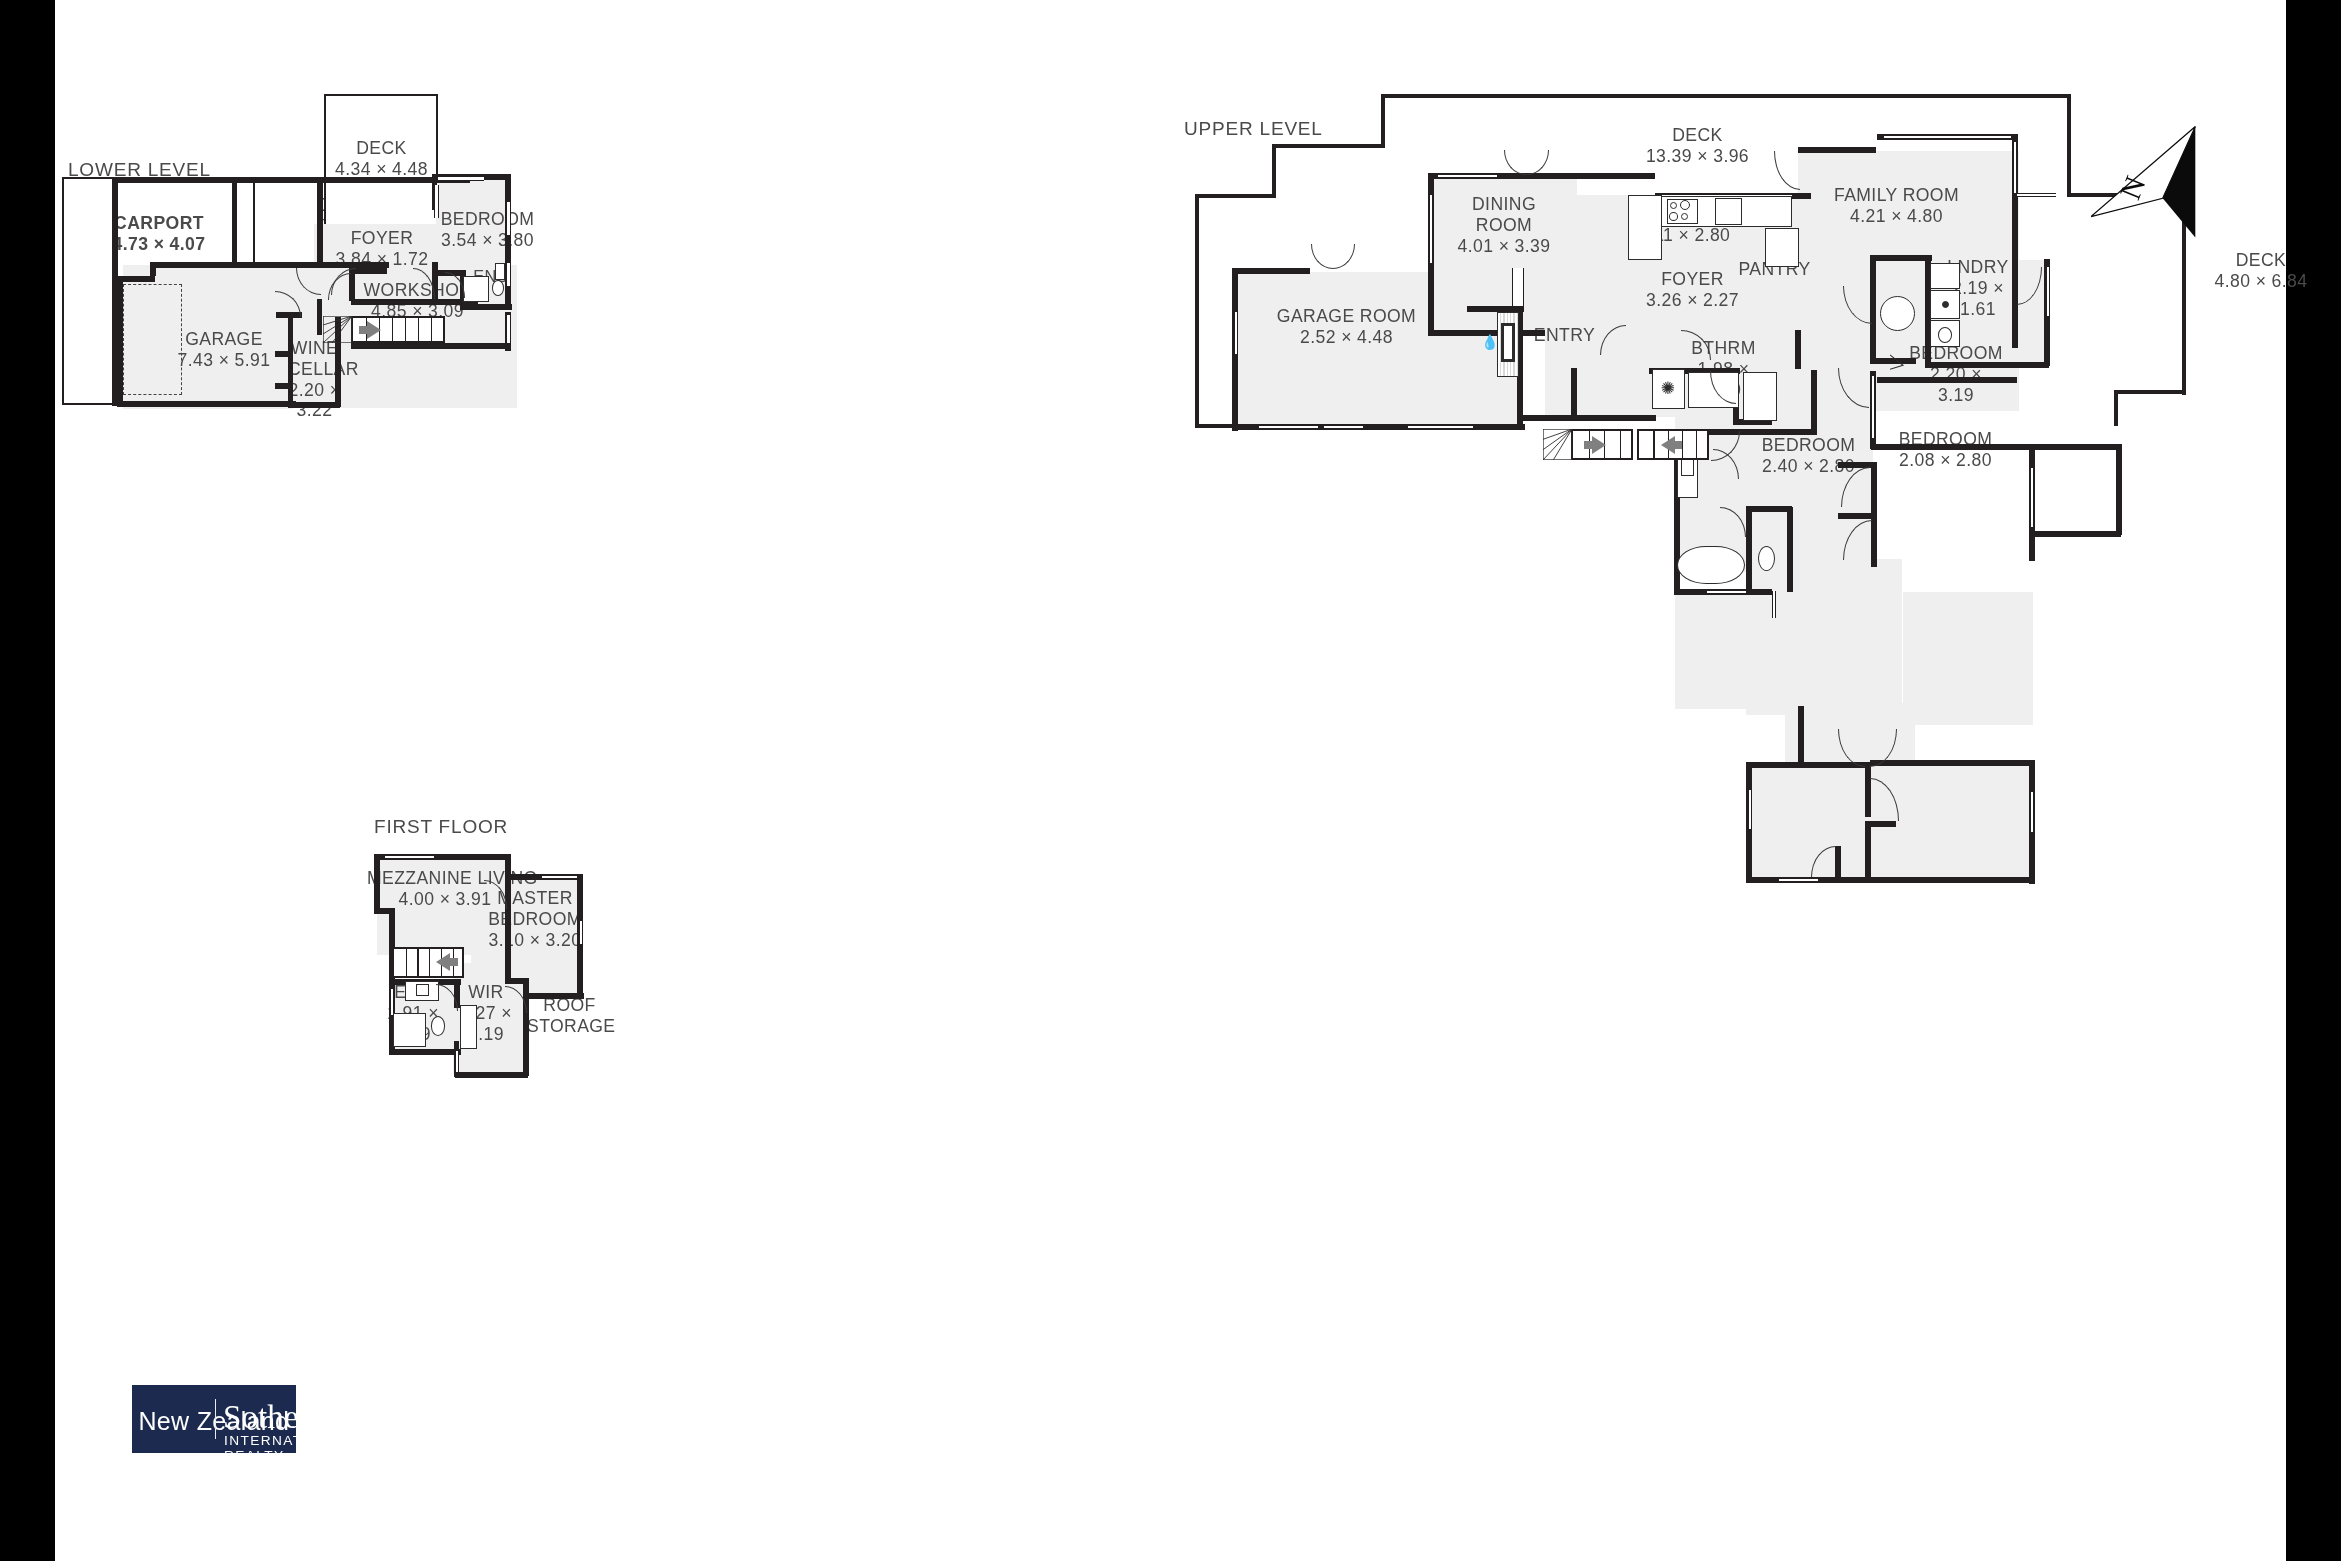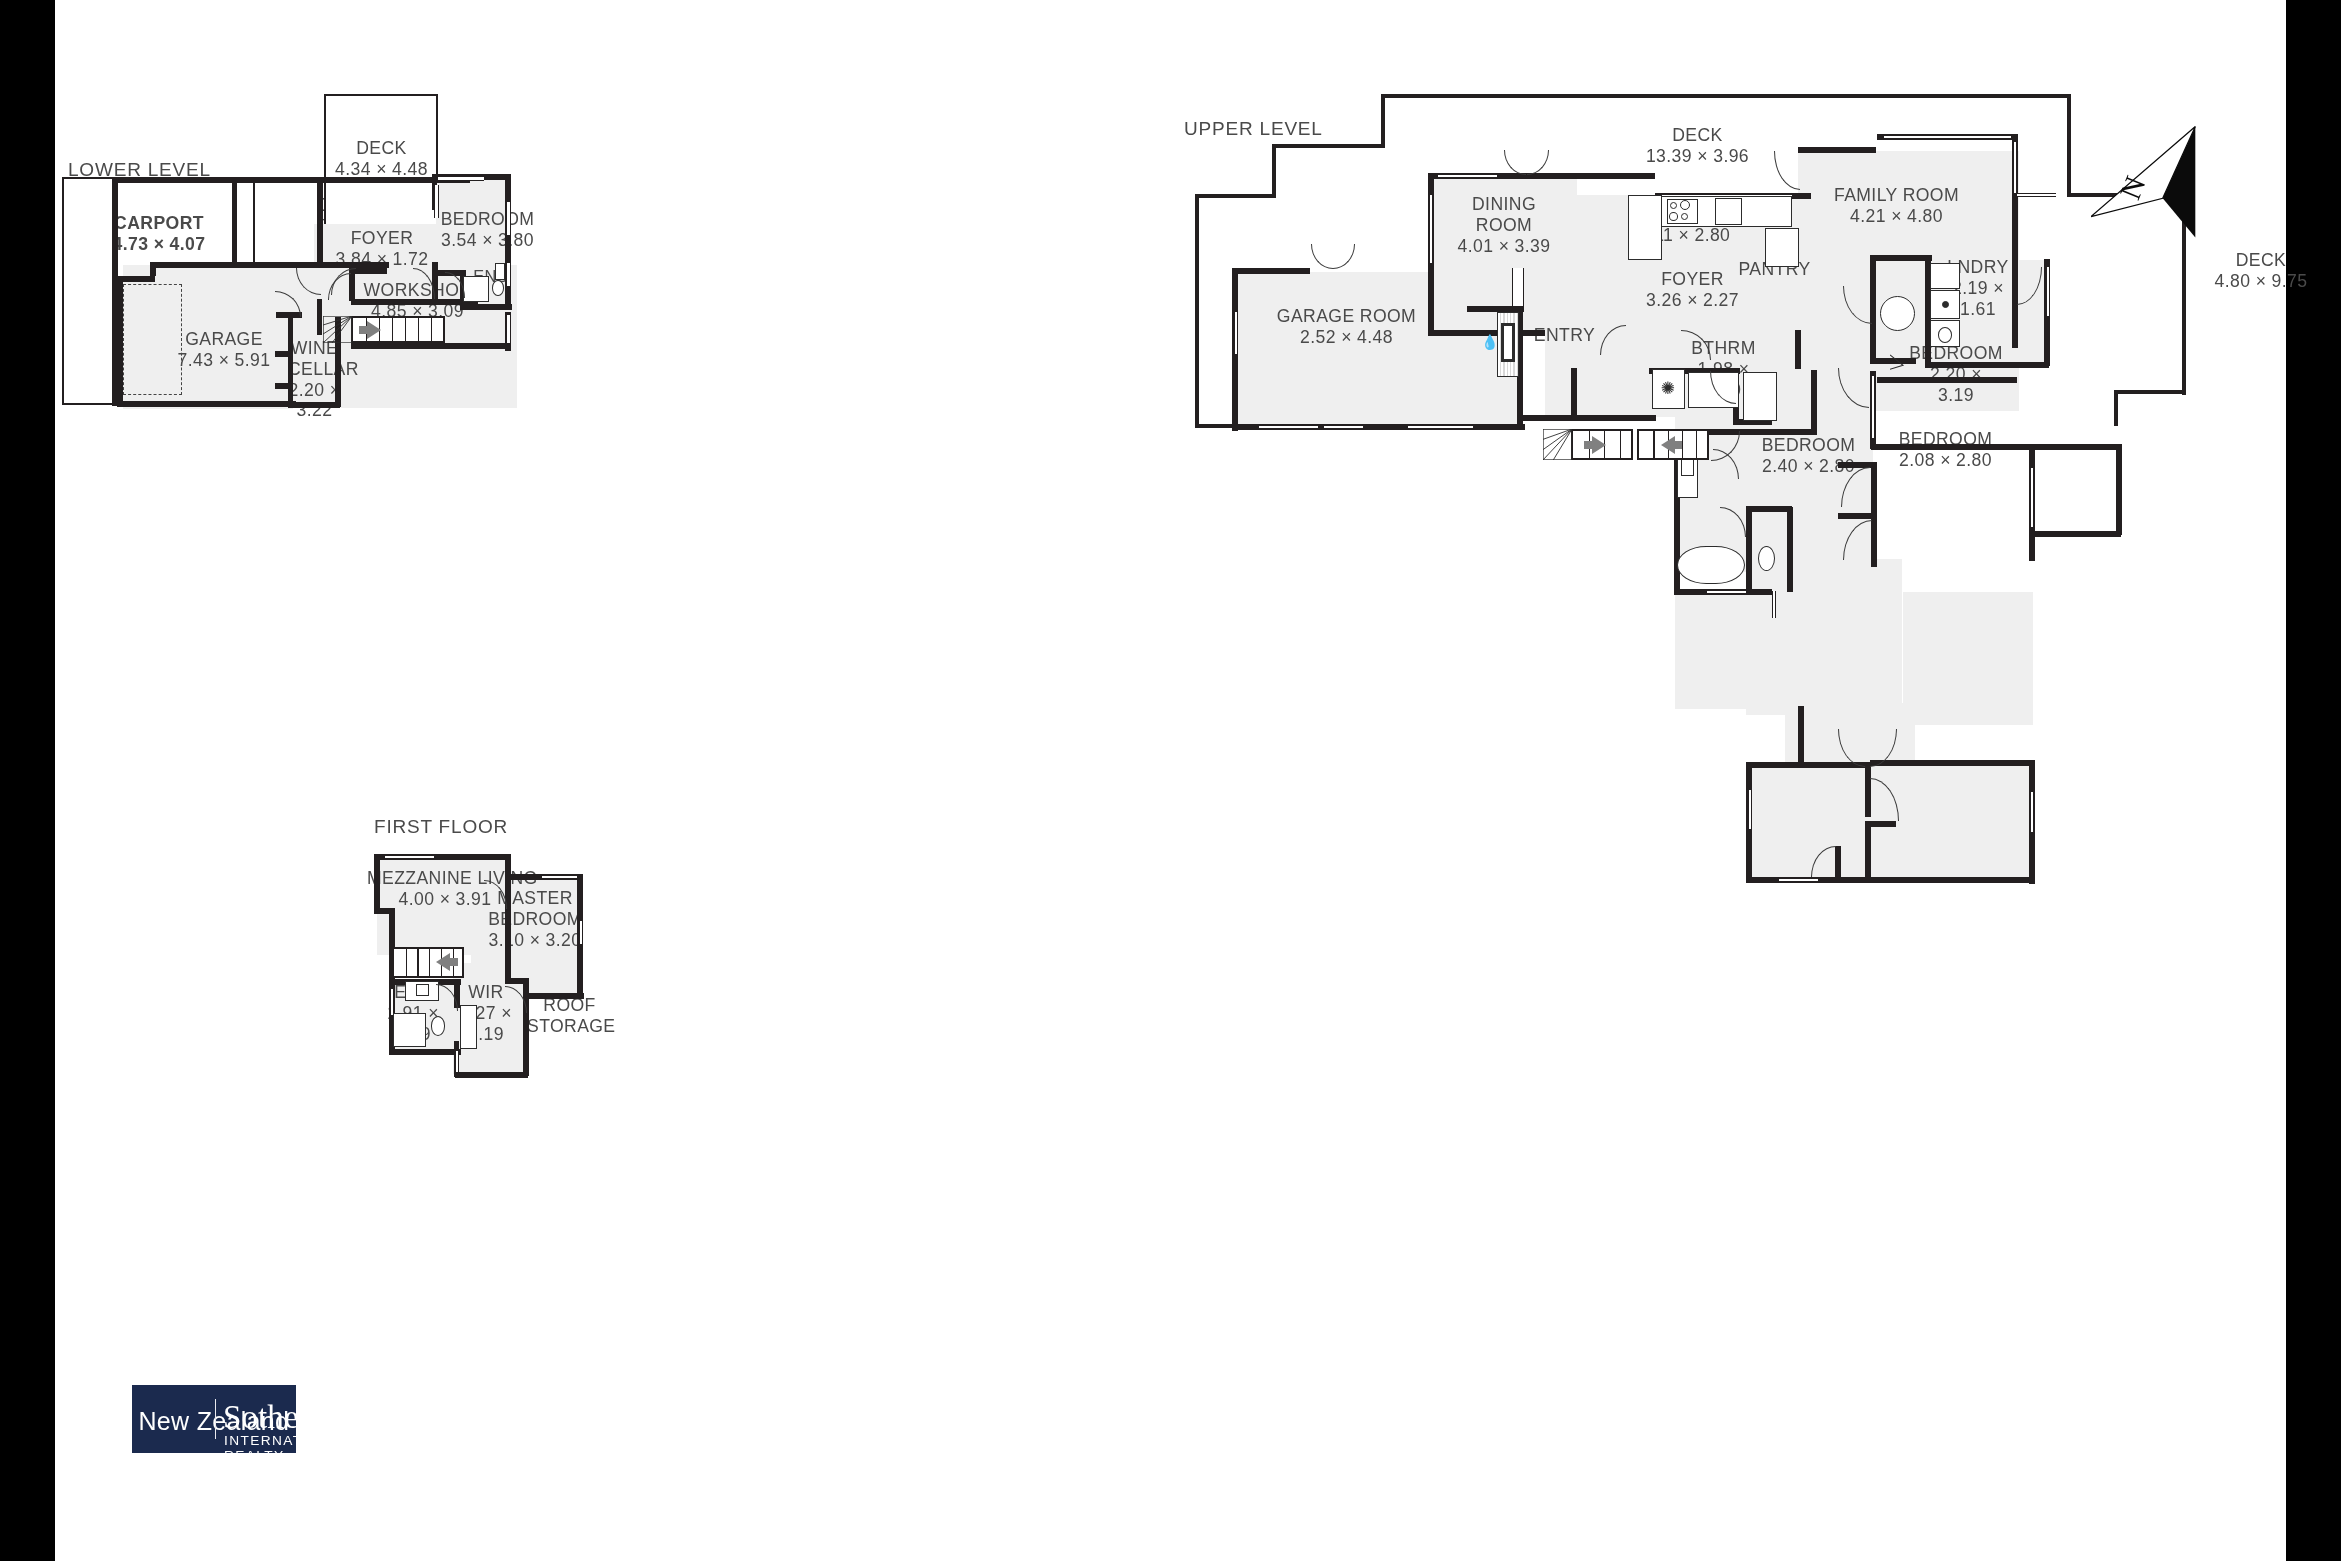--- a/index.html
+++ b/index.html
@@ -278,21 +278,21 @@
   <div class="wall" style="left:2012px; top:193px; width:120px; height:3.9px;"></div>
   <div class="wall" style="left:2059px; top:390px; width:72px; height:3.9px;"></div>
   <div class="wall" style="left:2059px; top:390px; width:3.9px; height:36px;"></div>
 
   <div class="lbl" style="left:1561px; top:125px; width:163px;">
     <span>DECK</span><br>
     <span>13.39 × 3.96</span>
   </div>
   <div class="lbl" style="left:2131px; top:250px; width:150px;">
     <span>DECK</span><br>
-    <span>4.80 × 9.75</span>
+    <span>4.80 × 6.84</span>
   </div>
 
   <div class="room" style="left:1378px; top:177px; width:144px; height:156px;"></div>
   <div class="room" style="left:1522px; top:195px; width:221px; height:137px;"></div>
   <div class="room" style="left:1743px; top:151px; width:221px; height:260px;"></div>
   <div class="room" style="left:1183px; top:272px; width:280px; height:156px;"></div>
   <div class="room" style="left:1490px; top:332px; width:254px; height:85px;"></div>
   <div class="room" style="left:1620px; top:403px; width:198px; height:169px;"></div>
   <div class="room" style="left:1691px; top:559px; width:156px; height:156px;"></div>
   <div class="room" style="left:1730px; top:703px; width:130px; height:143px;"></div>

